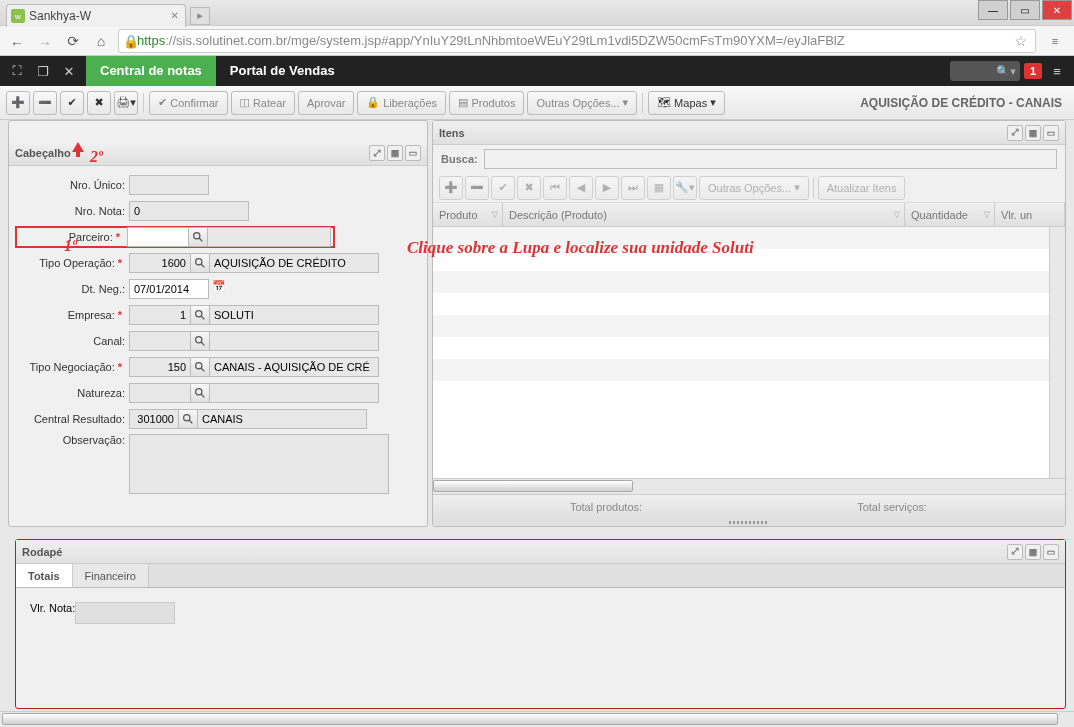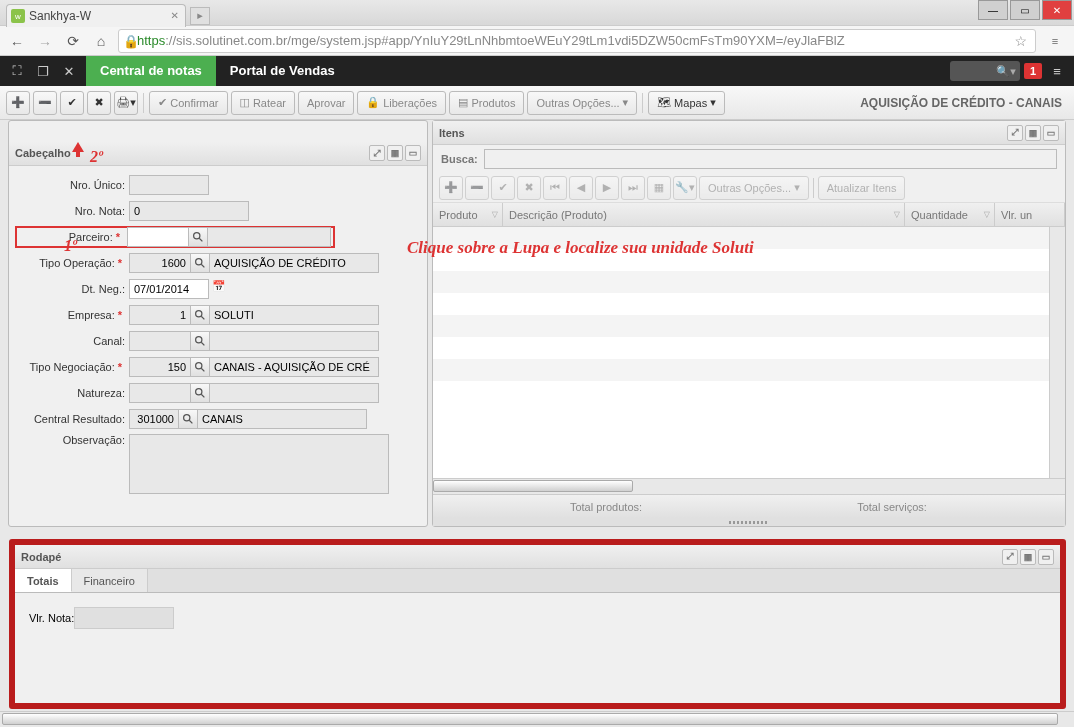--- a/index.html
+++ b/index.html
@@ -81,26 +81,26 @@
   .gcol .filt{ position:absolute; right:4px; font-size:8px; color:#aaa;}
   .grid-body { flex:1; background:#fff; position:relative; overflow:hidden;}
   .grid-body .row-alt{ height:22px; }
   .grid-body .row-alt:nth-child(odd){ background:#f4f4f4;}
   .hscroll{ height:16px; background:#e8e8e8; border-top:1px solid #ccc; position:relative;}
   .hscroll-th{ position:absolute; left:0; top:1px; height:12px; width:200px; background:linear-gradient(#fff,#d0d0d0); border:1px solid #aaa; border-radius:2px;}
   
   .totals-row{ height:24px; background:linear-gradient(#f0f0f0,#e0e0e0); border-top:1px solid #ccc; display:flex; align-items:center; padding:0 30px; color:#888; font-size:11px;}
   
   
-  .rodape-panel{ position:absolute; left:9px; right:8px; bottom:18px; height:170px; border:6px solid #b91c1c; border-radius:3px; background:#f0f0f0;}
+  .rodape-panel{ position:absolute; left:15px; right:8px; bottom:18px; height:170px; border:1px solid #b91c1c; border-radius:3px; background:#f0f0f0;}
   .rtabs{ height:24px; display:flex; background:#e0e0e0; border-bottom:1px solid #bbb;}
   .rtab{ padding:0 12px; line-height:24px; color:#555; font-size:11px; border-right:1px solid #ccc; background:#e8e8e8;}
   .rtab.active{ background:#fff; border-bottom:1px solid #fff; font-weight:bold;}
   .rbody{ padding:14px; }
-  .vlr-row{ display:flex; align-items:center; gap:0;}
+  .vlr-row{ display:flex; align-items:flex-start; gap:0;}
   .vlr-box{ width:100px; height:22px; background:#e0e0e0; border:1px solid #ccc;}
   
   
   .main-hscroll{ position:absolute; left:0; right:0; bottom:0; height:16px; background:#e8e8e8; border-top:1px solid #ccc;}
   .main-hscroll-th{ position:absolute; left:2px; top:1px; right:16px; height:12px; background:linear-gradient(#fff,#d0d0d0); border:1px solid #aaa; border-radius:2px;}
   
   
   .annot{ position:absolute; font-family: 'Times New Roman', serif; font-style:italic; font-weight:bold; color:#d33; font-size:16px; pointer-events:none; z-index:50;}
   .arrow-up{ position:absolute; width:0;height:0; border-left:6px solid transparent; border-right:6px solid transparent; border-bottom:10px solid #d33; z-index:50;}
   .arrow-up::after{ content:''; position:absolute; left:-2px; top:9px; width:4px; height:6px; background:#d33;}

